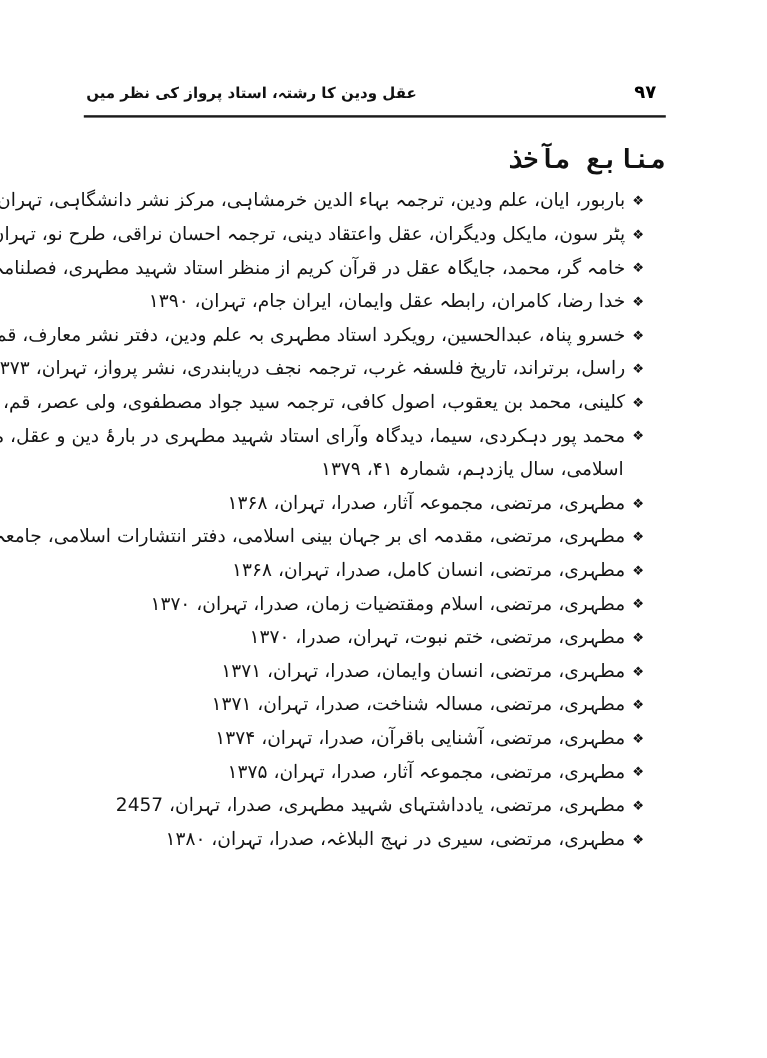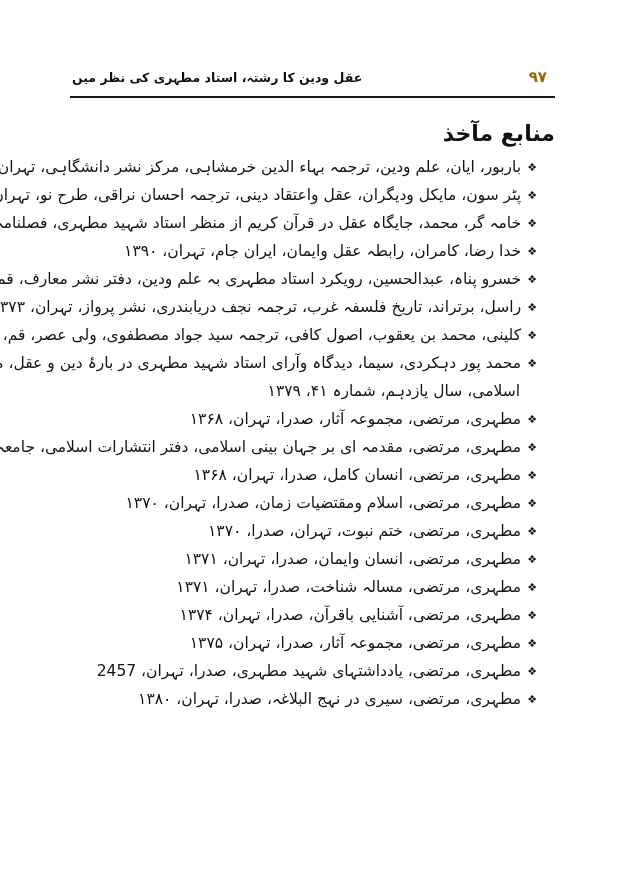--- a/index.html
+++ b/index.html
@@ -27,41 +27,42 @@
     font-weight: bold;
     white-space: nowrap;
     color: #111111;
   }
   .page-number {
     position: absolute;
     top: 68px;
     right: 92px;
     font-size: 15px;
     font-weight: bold;
-    color: #a16207;
+    color: #000000;
   }
   .header-rule {
     position: absolute;
     top: 96px;
     left: 70px;
     right: 84px;
     height: 2px;
     background: #1a1a1a;
   }
   
   .section-heading {
     position: absolute;
     top: 121px;
     right: 84px;
     margin: 0;
     font-size: 22px;
     font-weight: bold;
     direction: rtl;
     white-space: nowrap;
     color: #111111;
+    font-family: Liberation Mono, monospace;
   }
   
   .ref-list {
     position: absolute;
     top: 153px;
     right: 102px;
     left: 40px;
     direction: rtl;
   }
   .ref-row {
@@ -82,21 +83,21 @@
   }
   .ref-row.cont {
     padding-right: 17px; 
   }
 </style>
 </head>
 <body>
 
 <div class="page">
 
-  <div class="header-title">عقل ودین کا رشتہ، استاد مطہری کی نظر میں</div>
+  <div class="header-title">عقل ودین کا رشتہ، استاد پرواز کی نظر میں</div>
 
   <div class="page-number">۹۷</div>
 
   <div class="header-rule"></div>
 
   <h1 class="section-heading">منابع مآخذ</h1>
 
   <div class="ref-list" id="ref-list">
       <div class="ref-row"><span class="bullet">❖</span><span class="ref-text">باربور، ایان، علم ودین، ترجمہ بہاء الدین خرمشاہی، مرکز نشر دانشگاہی، تہران، ۱۳۷۴</span></div>
       <div class="ref-row"><span class="bullet">❖</span><span class="ref-text">پٹر سون، مایکل ودیگران، عقل واعتقاد دینی، ترجمہ احسان نراقی، طرح نو، تہران، ۱۳۷۶</span></div>

